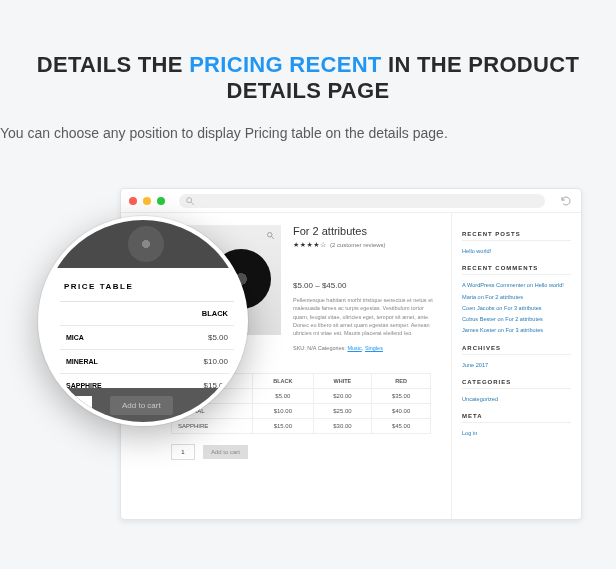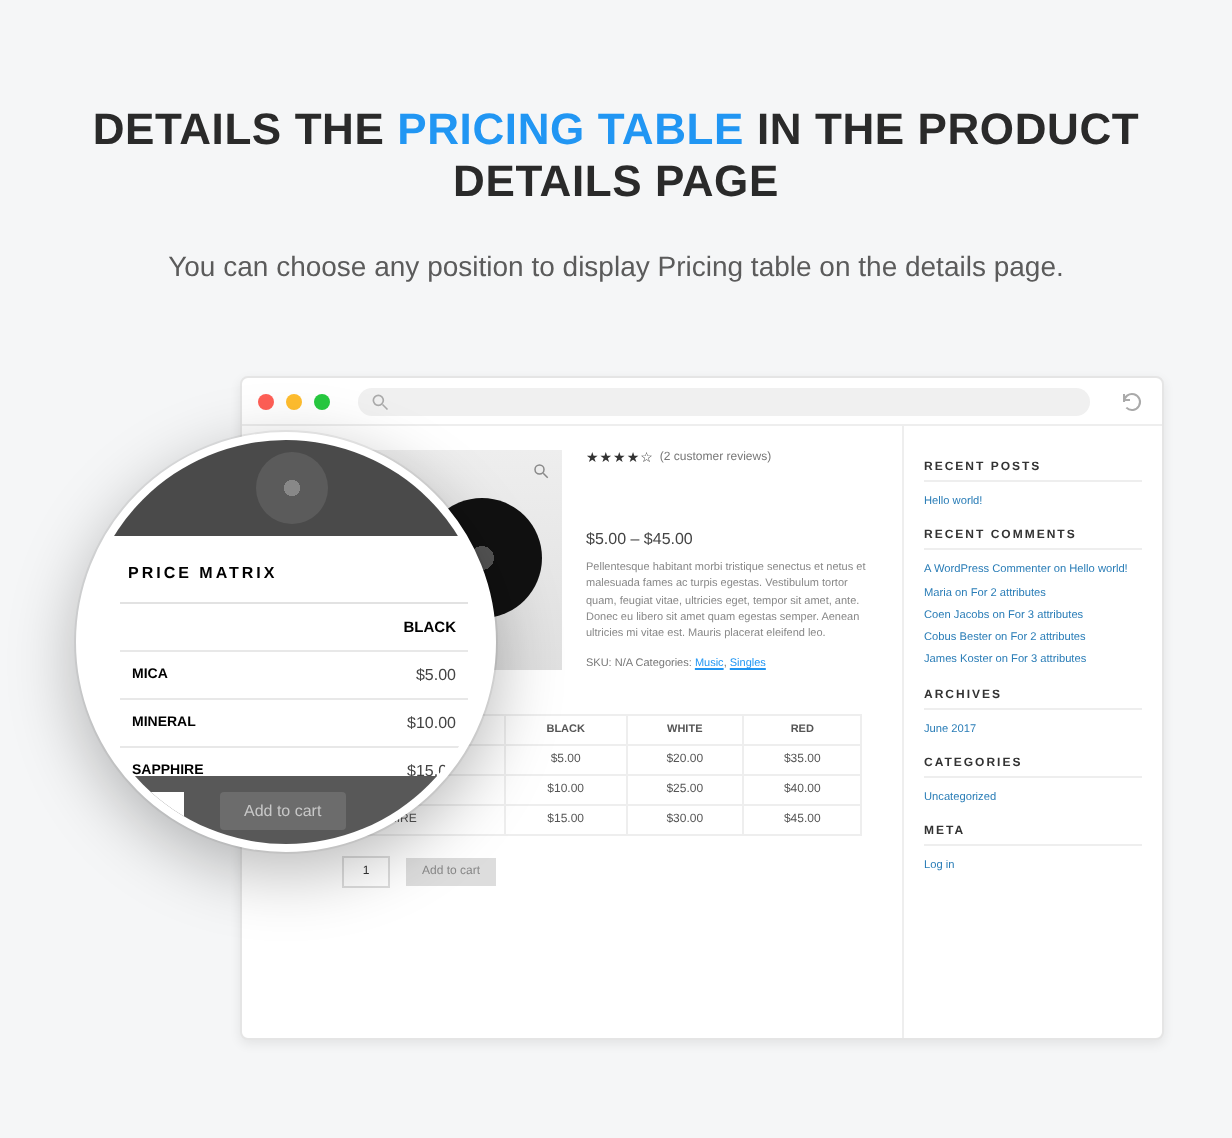--- a/index.html
+++ b/index.html
@@ -2,21 +2,21 @@
 <html><head>
 <meta charset="utf-8">
 <style>
   * { margin: 0; padding: 0; box-sizing: border-box; }
   body { font-family: -apple-system, BlinkMacSystemFont, "Segoe UI", sans-serif; background: #f5f6f7; width: 616px; height: 569px; overflow: hidden; }
 
   .stage { position: relative; width: 616px; height: 569px; padding-top: 52px; }
 
   .headline { text-align: center; font-weight: 800; font-size: 22px; line-height: 1.2; color: #2a2a2a; letter-spacing: .3px; }
   .headline .accent { color: #2196f3; }
-  .subtext { text-align: center; font-size: 14px; color: #5b5b5b; margin-top: 20px; }
+  .subtext { font-size: 14px; color: #5b5b5b; margin-top: 20px; }
 
   
   .window { position: absolute; left: 120px; top: 188px; width: 462px; height: 332px; background: #fff; border: 1px solid #e5e5e5; border-radius: 4px; box-shadow: 0 2px 6px rgba(0,0,0,.08); overflow: hidden; }
   .titlebar { height: 24px; border-bottom: 1px solid #eee; display: flex; align-items: center; padding: 0 8px; gap: 6px; }
   .dot { width: 8px; height: 8px; border-radius: 50%; }
   .dot.red { background: #ff5f56; }
   .dot.yellow { background: #ffbd2e; }
   .dot.green { background: #27c93f; }
   .url { flex: 1; margin: 0 8px; height: 14px; background: #f0f0f0; border-radius: 7px; display:flex; align-items:center; padding-left:6px; }
   .url svg { width:10px; height:10px; }
@@ -72,21 +72,21 @@
   .lens .cartstrip { position:absolute; left:0; bottom:0; width:100%; height:34px; background:#585858; display:flex; align-items:center; padding-left:30px; gap:18px; }
   .qtyL { width:20px; height:18px; background:#fff; display:flex; align-items:center; justify-content:center; font-size:8px; color:#333; }
   .addL { background:#6c6c6c; color:#c8c8c8; font-size:8px; padding:5px 12px; border:none; border-radius:2px; }
 </style>
 </head>
 <body>
 
 <div class="stage">
 
   <h1 class="headline">
-    <span>DETAILS THE </span><span class="accent">PRICING TABLE</span><span> IN THE PRODUCT DETAILS PAGE</span>
+    <span>DETAILS THE </span><span class="accent">PRICING RECENT</span><span> IN THE PRODUCT DETAILS PAGE</span>
   </h1>
   <p class="subtext">You can choose any position to display Pricing table on the details page.</p>
 
   <div class="window">
     <div class="titlebar">
       <span class="dot red"></span>
       <span class="dot yellow"></span>
       <span class="dot green"></span>
       <div class="url">
         <svg viewBox="0 0 24 24">
@@ -108,20 +108,21 @@
           <div class="prod-img">
             <div class="disc"></div>
             <span class="search">
               <svg viewBox="0 0 24 24">
                   <circle cx="10" cy="10" r="6" fill="none" stroke="#888" stroke-width="2"></circle>
                   <line x1="15" y1="15" x2="21" y2="21" stroke="#888" stroke-width="2"></line>
                 </svg>
             </span>
           </div>
           <div class="prod-info">
+            <div class="prod-title">For 2 attributes</div>
             <div class="rating">
               <span class="stars">★★★★☆</span>
               <span class="revcnt">(2 customer reviews)</span>
             </div>
             <div class="price">$5.00 – $45.00</div>
             <div class="desc">Pellentesque habitant morbi tristique senectus et netus et malesuada fames ac turpis egestas. Vestibulum tortor quam, feugiat vitae, ultricies eget, tempor sit amet, ante. Donec eu libero sit amet quam egestas semper. Aenean ultricies mi vitae est. Mauris placerat eleifend leo.</div>
             <div class="meta">
               <span>SKU: N/A</span>
               <span>Categories:</span>
               <span class="link">Music</span>,
@@ -195,21 +196,21 @@
       </aside>
     </div>
   </div>
 
   <div class="lens">
     <div class="lens-inner">
       <div class="darkstrip"></div>
       <div class="discL"></div>
 
       <div class="panel">
-        <div class="pm-title">PRICE MATRIX</div>
+        <div class="pm-title">PRICE TABLE</div>
         <table class="pm-tbl">
           <thead>
               <tr>
             <th></th>
             <th>BLACK</th>
           </tr>
             </thead>
           <tbody>
             <tr>
               <td>MICA</td>

